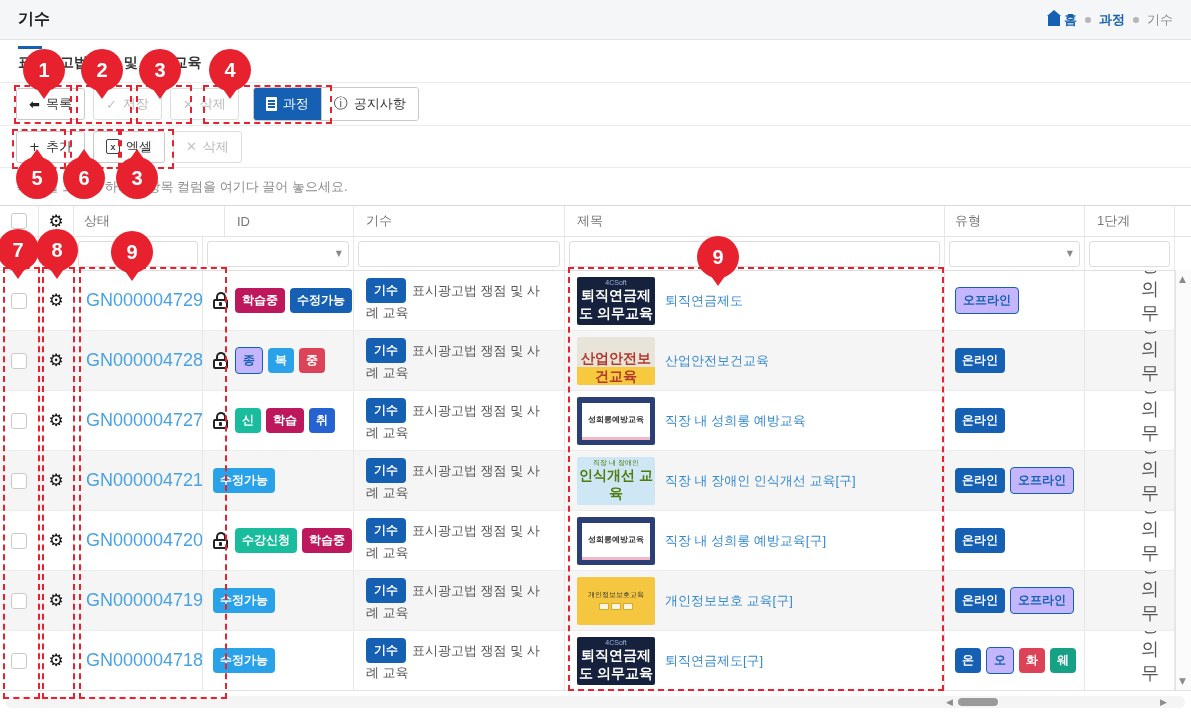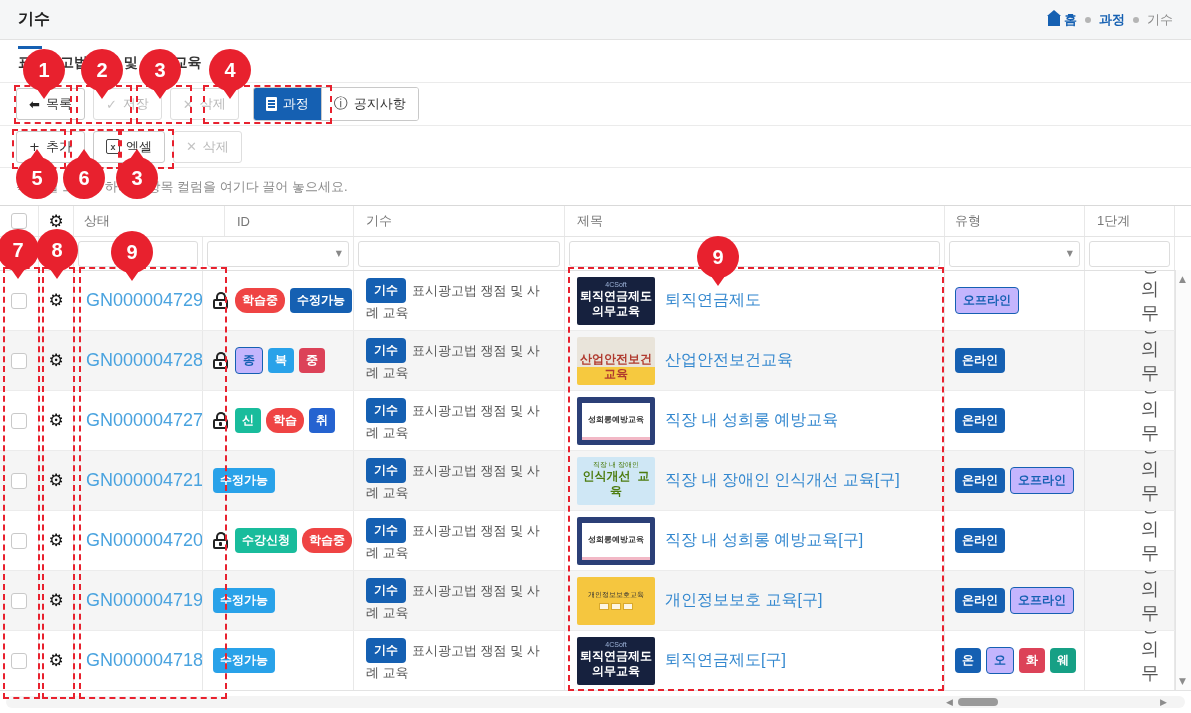--- a/index.html
+++ b/index.html
@@ -56,44 +56,44 @@
   .grid-head .cell { font-size:13px; color:#777; }
   .grid-filter { height:34px; border-bottom:1px solid #e0e0e0; }
   .grid-filter .cell { padding:0 4px; }
   .filter-input { width:100%; height:26px; border:1px solid #ddd; border-radius:3px; background:#fff; padding:0 6px; font-size:12px; position:relative; }
   .filter-select { width:100%; height:26px; border:1px solid #ddd; border-radius:3px; background:#fff; display:flex; align-items:center; justify-content:flex-end; padding:0 6px; }
   .filter-select .arr { font-family:"DejaVu Sans",sans-serif; font-size:8px; color:#888; }
   .grid-row { height:60px; border-bottom:1px solid #ececec; background:#fff; }
   .grid-row.zebra { background:#f5f5f5; }
 
   .id-link { font-size:18px; color:#4aa3df; cursor:pointer; }
-  .title-link { font-size:16px; color:#3488cf; cursor:pointer; }
+  .title-link { font-size:13px; color:#3488cf; cursor:pointer; }
 
   .badge { display:inline-flex; align-items:center; justify-content:center; padding:4px 7px; border-radius:4px; font-size:12px; font-weight:bold; color:#fff; white-space:nowrap; }
-  .b-green{background:#ef4444;border-radius:12px;} .b-green2{background:#16a085;}
+  .b-green{background:#be185d;} .b-green2{background:#16a085;}
   .b-teal{background:#19bc9c;} .b-sky{background:#29a2e9;}
   .b-red{background:#dc4258;} .b-blue{background:#1560b2;}
   .b-royal{background:#2563d0;}
   .b-outline{background:#c4b5fd; border:1px solid #1560b2; color:#1560b2;}
   .cohort-badge { display:inline-block; background:#1560b2; color:#fff; border-radius:4px; padding:4px 8px; font-size:12px; font-weight:bold; margin-right:6px; vertical-align:middle; }
   .cohort-text { font-size:13px; color:#555; line-height:1.55; }
   .col-cohort .wrap { display:block; }
   .level-text { font-size:18px; color:#555;margin-left:44px; }
 
   .lock { width:15px; height:17px; position:relative; flex:0 0 auto; margin-right:2px; }
   .lock .shackle { position:absolute; top:0; left:2.5px; width:10px; height:9px; border:2px solid #222; border-bottom:none; border-radius:5px 5px 0 0; }
   .lock .body { position:absolute; bottom:0; left:0; width:15px; height:10px; border:2px solid #222; border-radius:2px; background:#fff; }
   .lock .dot { position:absolute; bottom:3px; left:6px; width:3px; height:4px; background:#222; border-radius:1px; }
 
   .gear { font-family:"DejaVu Sans",sans-serif; font-size:17px; color:#111; line-height:1; cursor:pointer; }
   .checkbox { width:16px; height:16px; border:1px solid #c9c9c9; border-radius:3px; background:#fff; cursor:pointer; }
 
   
   .thumb { width:78px; height:48px; border-radius:2px; flex:0 0 auto; display:flex; flex-direction:column; align-items:center; justify-content:center; text-align:center; overflow:hidden; line-height:1.25; }
-  .thumb .tl1 { font-size:7px; } .thumb .tl2 { font-size:12px; font-weight:bold;font-family:Liberation Mono, monospace; }
+  .thumb .tl1 { font-size:7px; } .thumb .tl2 { font-size:14px; font-weight:bold; }
   .t-pension { background:#16213e; color:#fff; }
   .t-pension .tl1 { color:#9db3d8; }
   .t-safety { background:linear-gradient(#e9e4da 0 62%, #f6c93f 62% 100%); color:#b03a2e; }
   .t-safety .tl2 { margin-top:14px; color:#b03a2e; }
   .t-harass { background:#2b3f77; padding:6px 5px 8px 5px; }
   .t-harass .panel { background:#fff; width:100%; height:100%; display:flex; align-items:center; justify-content:center; font-size:8px; font-weight:bold; color:#333; box-shadow:0 3px 0 #f2b8c6; }
   .t-disability { background:#cfe7f5; color:#4d7c0f; }
   .t-privacy { background:#f5c63f; color:#333; }
   .t-privacy .blocks { display:flex; gap:2px; margin-top:3px; }
   .t-privacy .blocks i { width:10px; height:7px; background:#fdf6e2; border:1px solid #d9a92c; }

